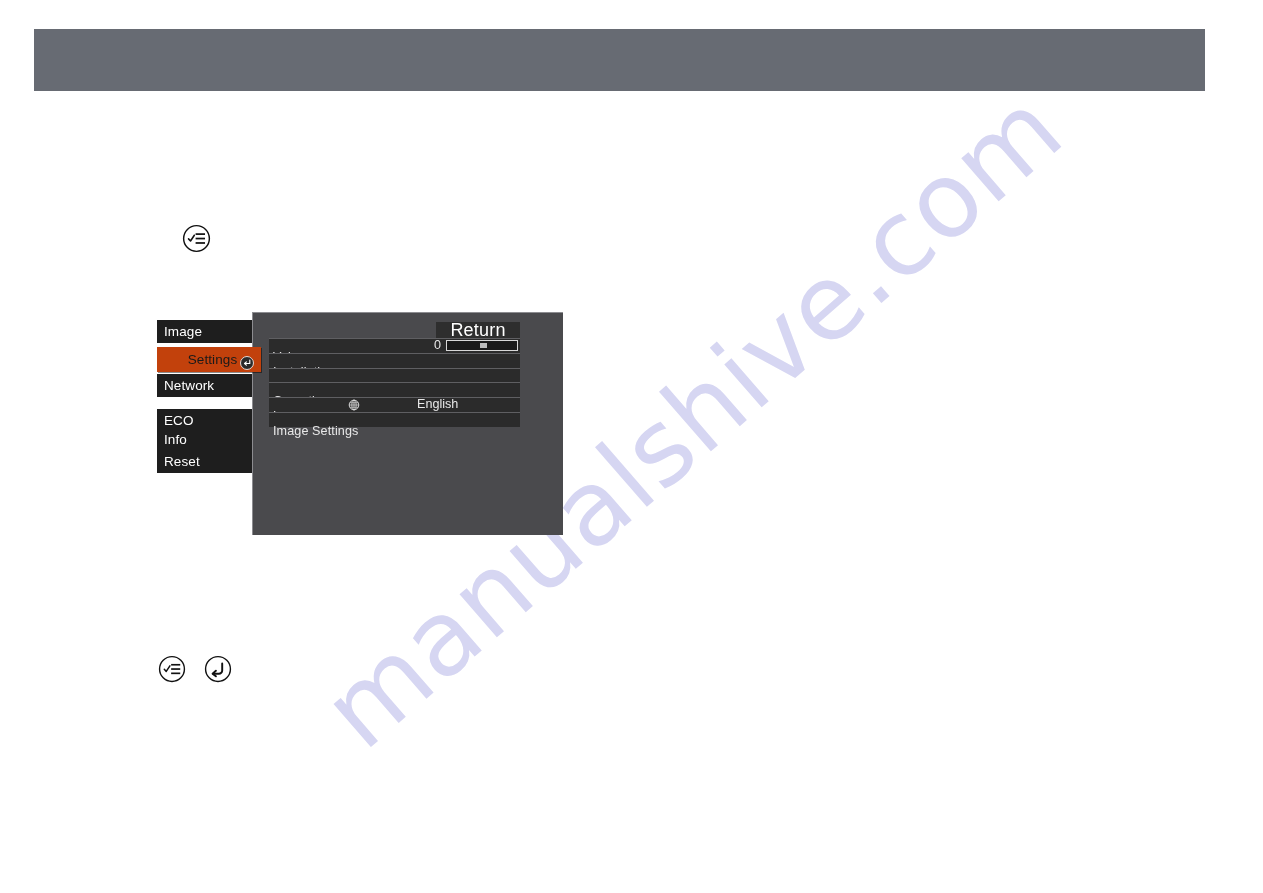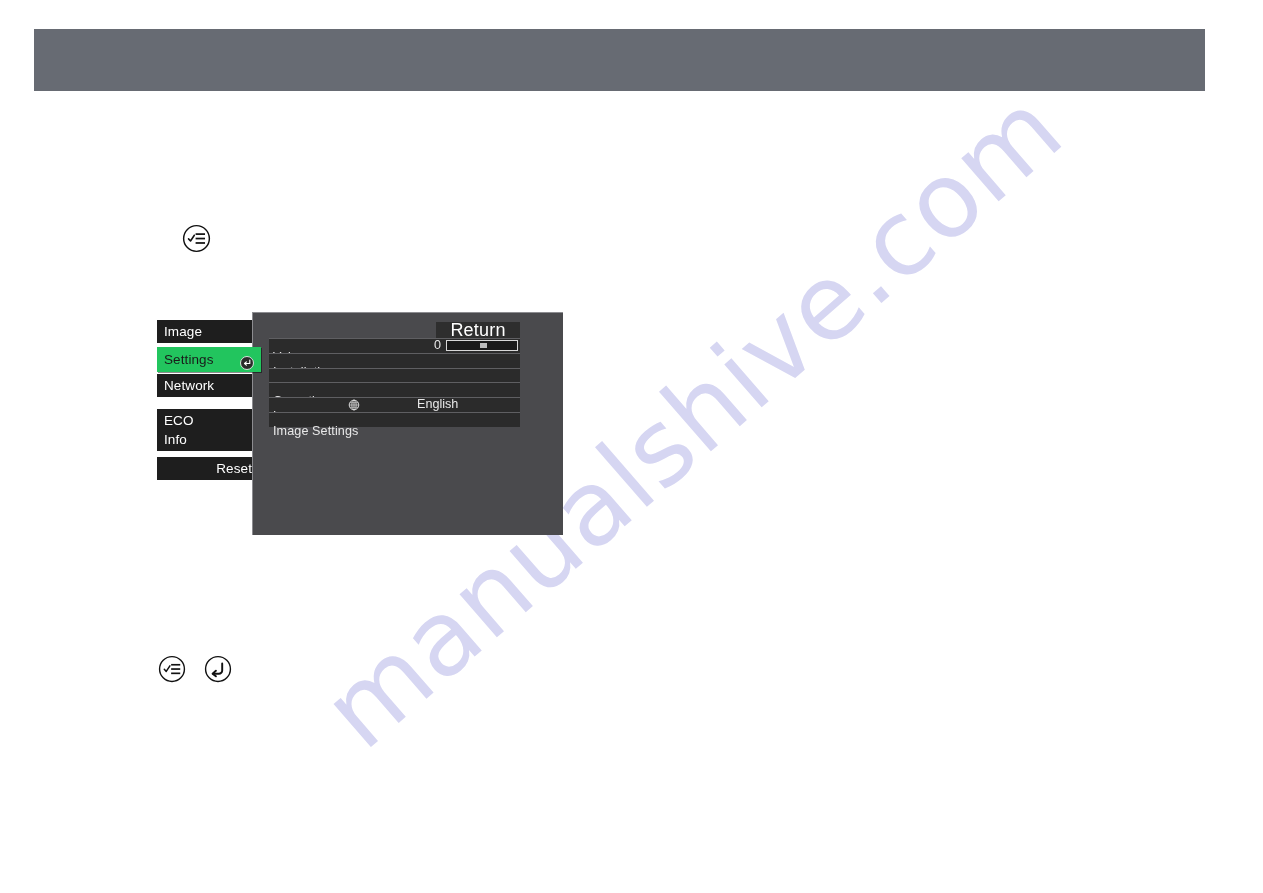--- a/index.html
+++ b/index.html
@@ -103,27 +103,28 @@
     background: #1e1e1e;
     color: #ffffff;
     font-size: 13.5px;
     line-height: 23px;
     padding-left: 7px;
     box-sizing: border-box;
     white-space: nowrap;
     letter-spacing: 0.1px;
   }
   .nav-item.selected {
-    background: #22c55e;
+    background: #c2410c;
     color: #1a1a1a;
     width: 104px;
     height: 25px;
     line-height: 25px;
     box-shadow: 1px 1px 0 rgba(0,0,0,0.45);
     z-index: 6;
+    text-align: center;
   }
   .nav-enter-badge {
     position: absolute;
     right: 7px;
     top: 50%;
     transform: translateY(-50%);
     width: 14px;
     height: 14px;
   }
 
@@ -266,21 +267,21 @@
     </div>
 
     <div class="nav-item" style="top:97px;">
       <span>ECO</span>
     </div>
 
     <div class="nav-item" style="top:116px;">
       <span>Info</span>
     </div>
 
-    <div class="nav-item" style="top:145px;text-align:right;">
+    <div class="nav-item" style="top:138px;">
       <span>Reset</span>
     </div>
 
   </div>
 
   <div id="osd-panel">
     <div id="osd-rows">
 
       <div id="return-bar">
         <div id="return-tab">Return</div>

